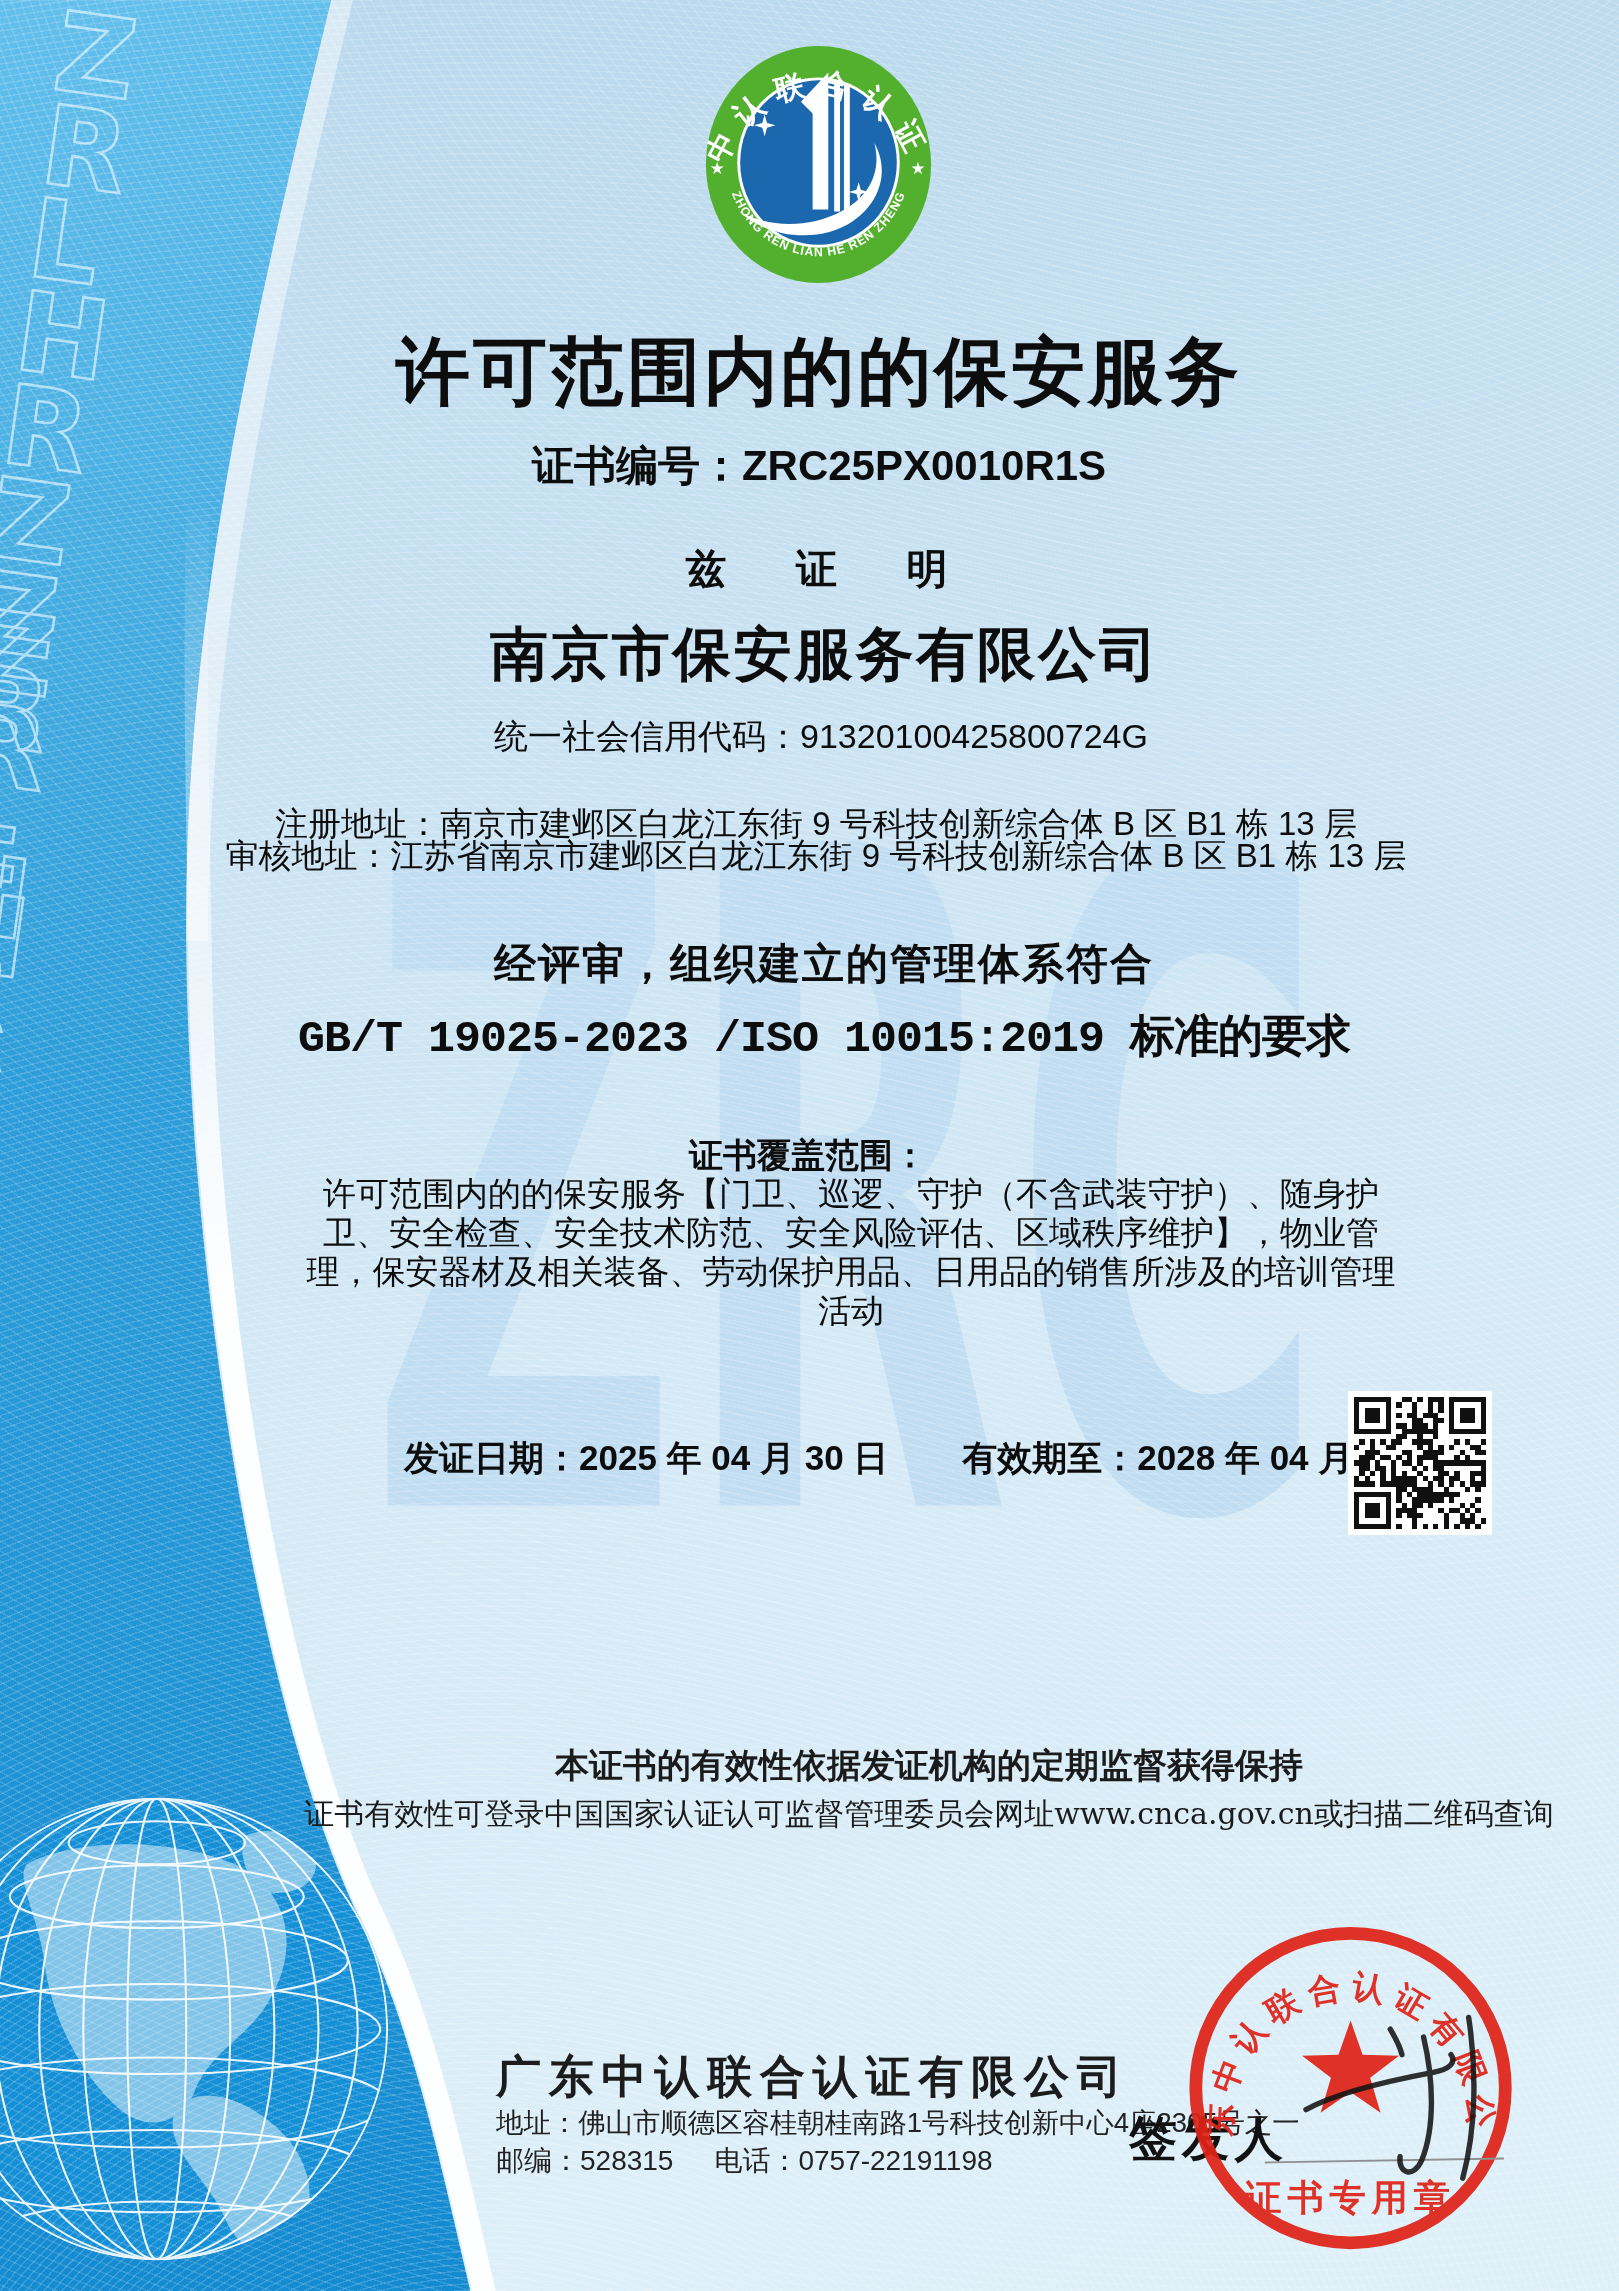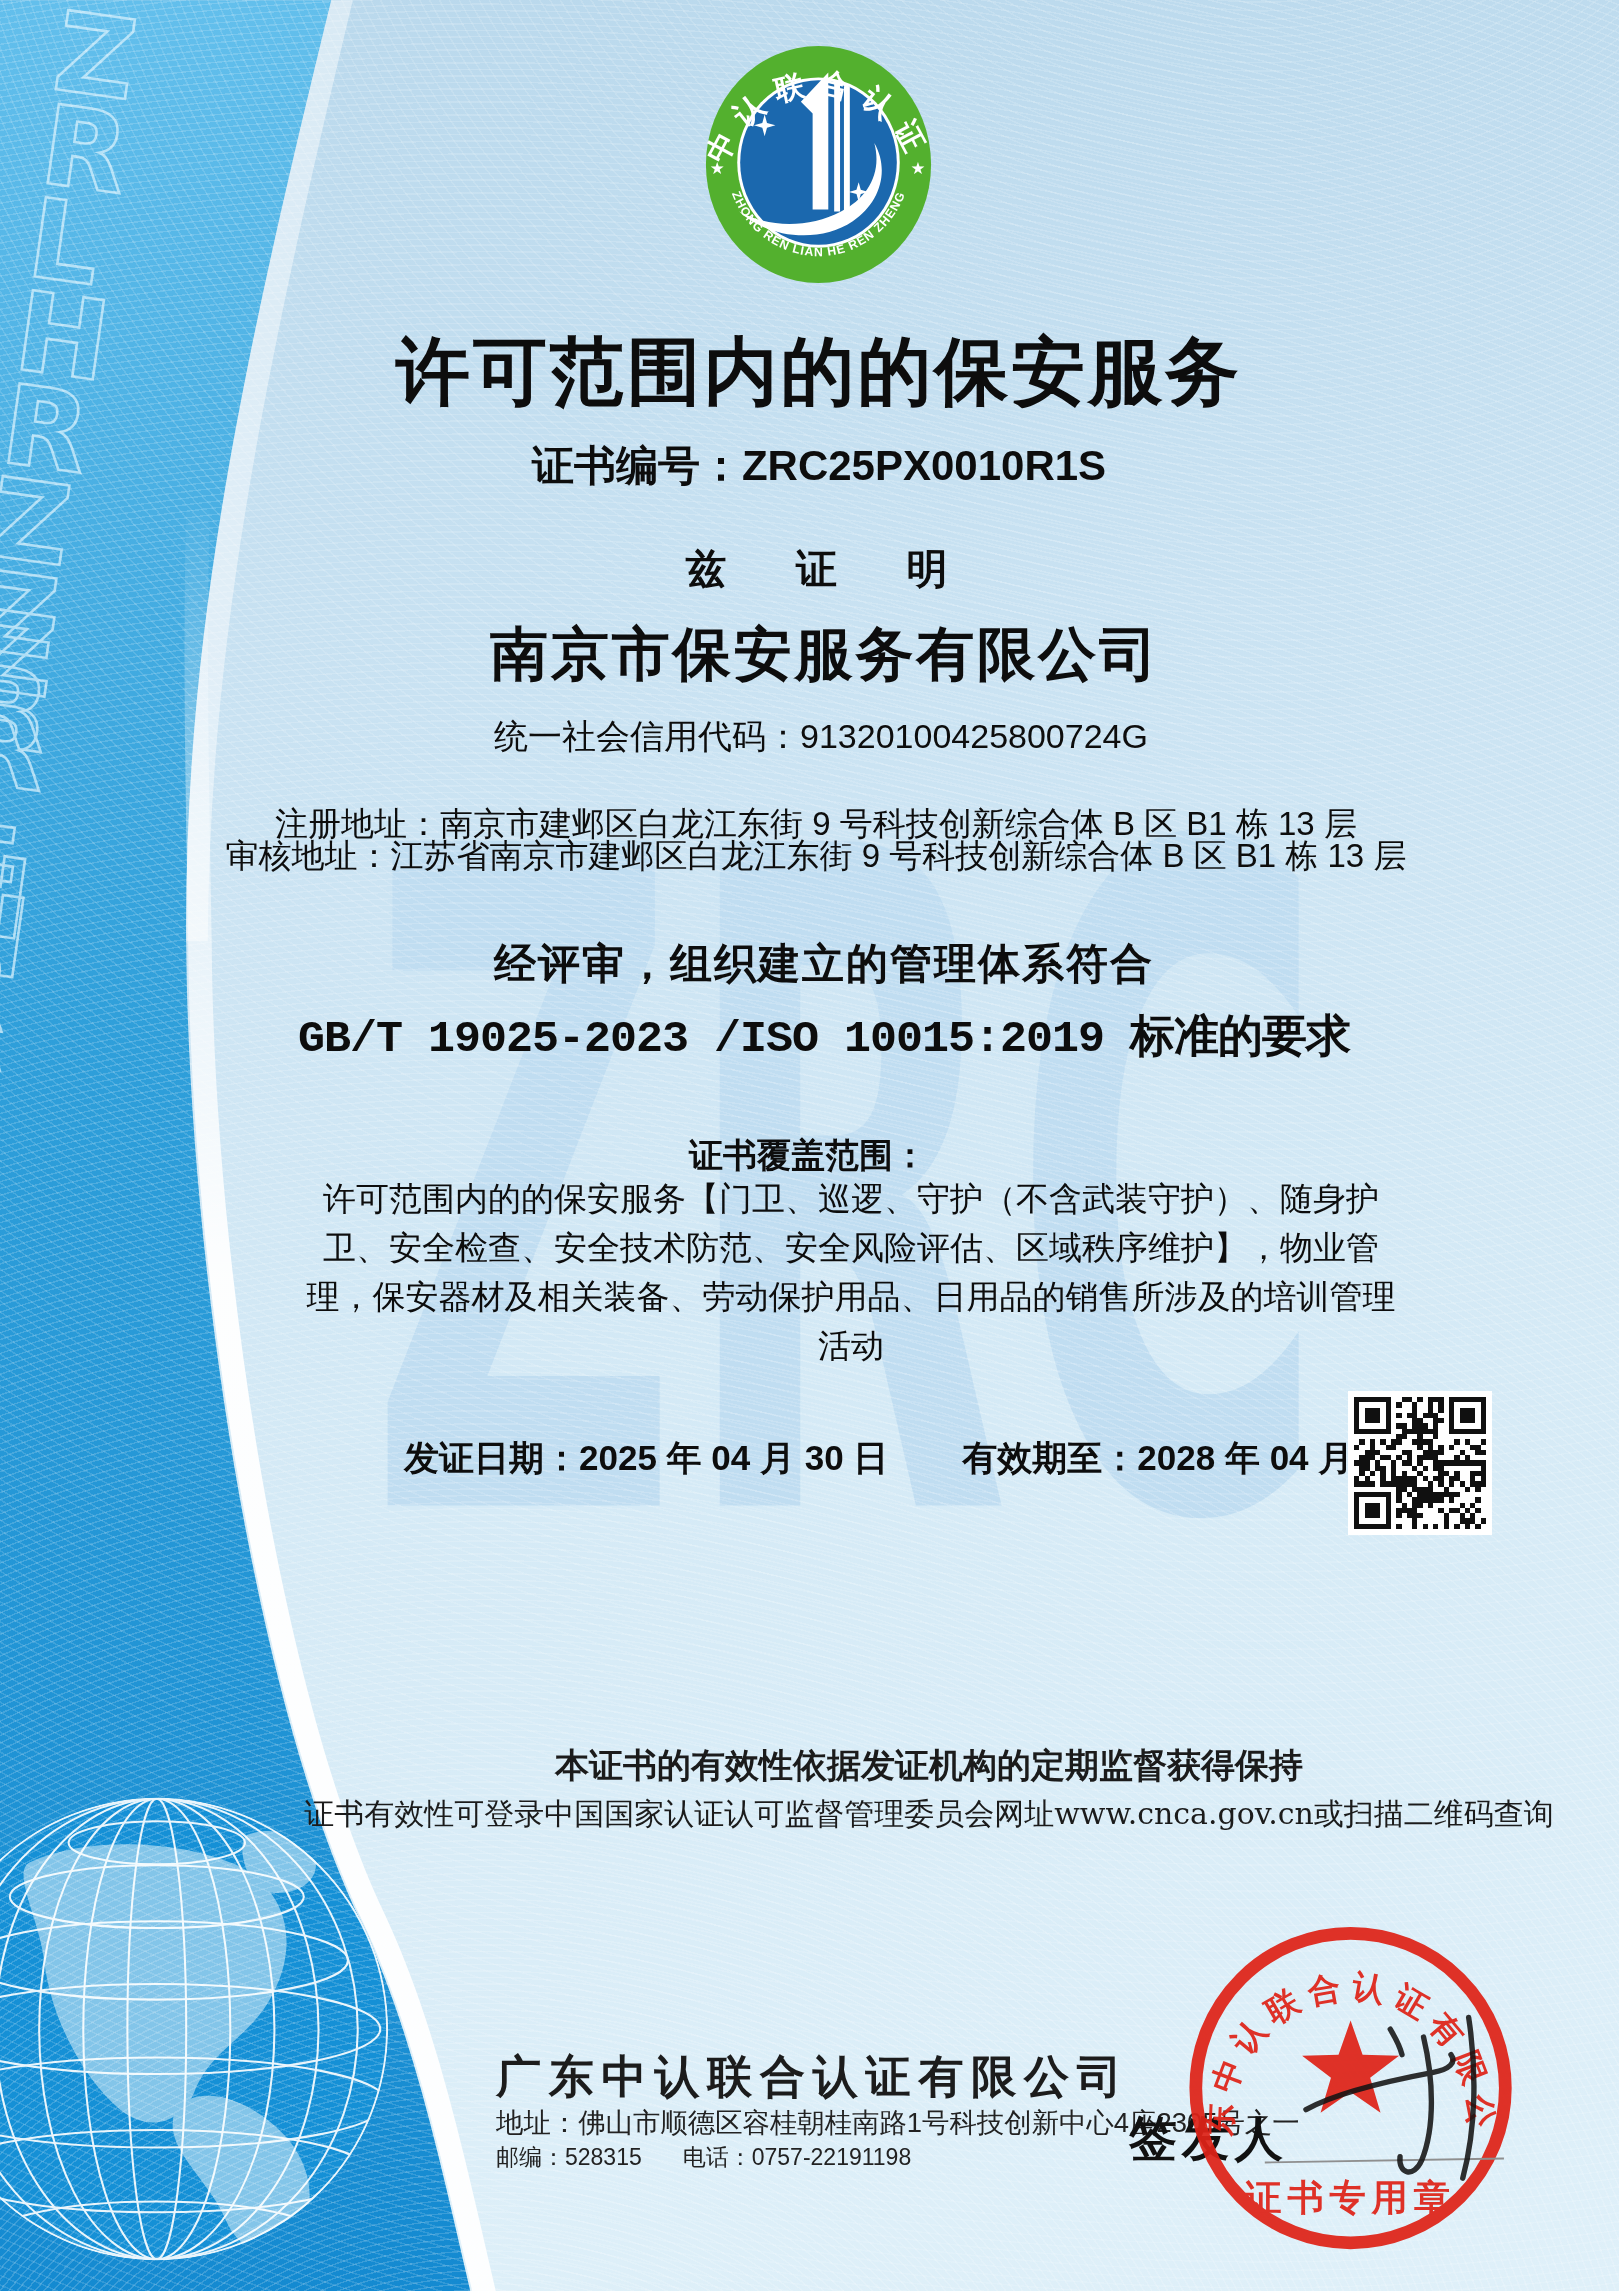--- a/index.html
+++ b/index.html
@@ -34,34 +34,34 @@
   .certify{left:831px; top:542px; font-size:41px; font-weight:bold; letter-spacing:29px;}
   .company-name{left:825px; top:616px; font-size:58px; font-weight:bold; letter-spacing:2.9px;}
   .credit{left:821px; top:714px; font-size:34px; font-weight:500;}
   .addr1{left:816px; top:775px; font-size:33px; font-weight:500;margin-top:27px;}
   .addr2{left:816px; top:834px; font-size:33px; font-weight:500;}
   .std1{left:824px; top:936px; font-size:42px; font-weight:bold; letter-spacing:2px;}
   .std2{left:824px; top:1006px; font-size:45px; font-weight:800; letter-spacing:-1px;font-family:Liberation Mono, monospace;}
   .scope-label{left:808px; top:1125px; font-size:34px; font-weight:600;margin-top:8px;}
   .scope{
     left:851px; top:1174px; width:1117px; white-space:normal;
-    font-size:33px; font-weight:500; line-height:49px; text-align:center;
+    font-size:33px; font-weight:500; line-height:39px; text-align:center;
   }
   .dates{left:404px; top:1435px; font-size:35px; font-weight:600;}
   .dates .gap{display:inline-block; width:74px;}
   .qr{
     position:absolute; z-index:5; left:1348px; top:1391px;
     width:144px; height:144px; background:#fff; box-sizing:border-box; padding:5.9px;
   }
   .serif{font-family:"DejaVu Serif", serif;}
   .valid1{left:929px; top:1743px; font-size:34px; font-weight:600; color:#1b1b1b;}
   .valid2{left:929px; top:1794px; font-size:30px; font-weight:500; color:#1b1b1b;}
   .issuer-name{left:496px; top:2047px; font-size:45px; font-weight:600; letter-spacing:7.8px; color:#1c1c1c;}
   .issuer-addr{left:496px; top:2105px; font-size:27.4px; font-weight:500; color:#222;}
-  .issuer-contact{left:496px; top:2142px; font-size:23px; font-weight:500; color:#222;}
+  .issuer-contact{left:496px; top:2142px; font-size:28px; font-weight:500; color:#222;}
   .issuer-contact .gap{display:inline-block; width:41px;}
   .signer{left:1129px; top:2107px; font-size:48px; font-weight:bold; letter-spacing:4.9px; color:#111;}
   .seal-svg{position:absolute; left:1172px; top:1900px; z-index:6; opacity:.93;}
   .sig-svg{position:absolute; left:1245px; top:1990px; z-index:7;}
 </style>
 </head>
 <body>
 
 <div class="page">
 

